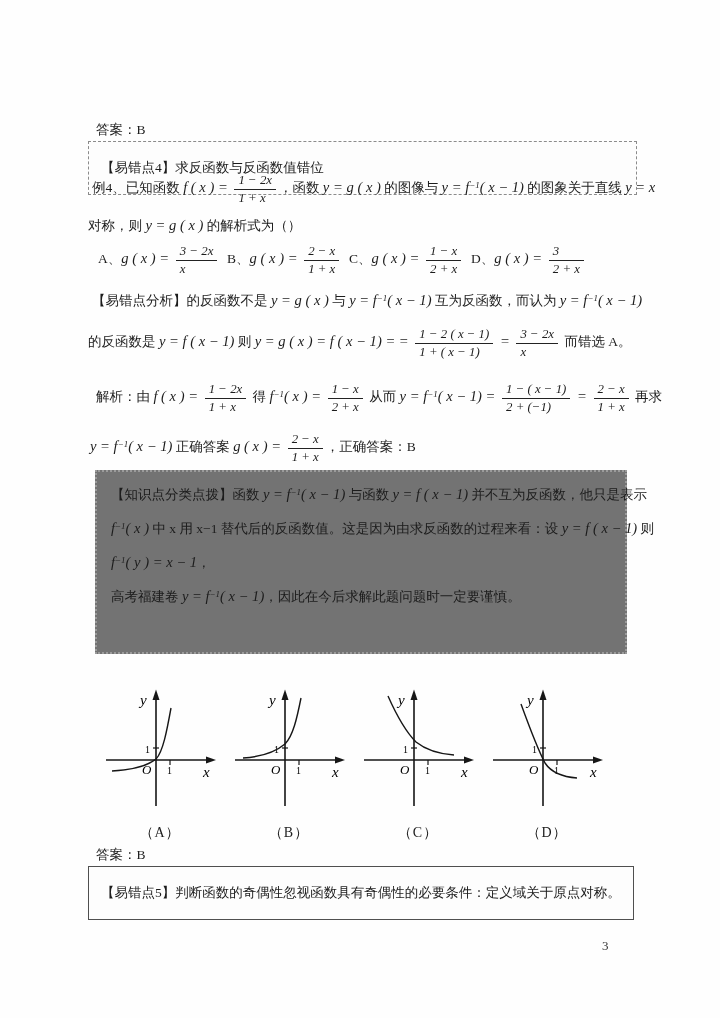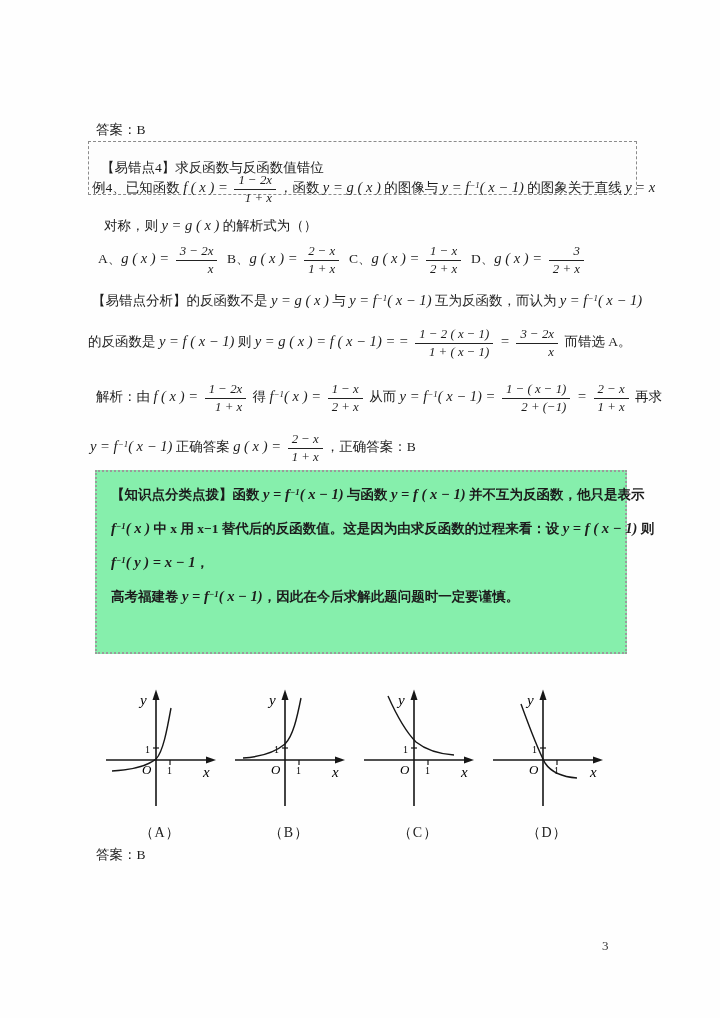--- a/index.html
+++ b/index.html
@@ -7,46 +7,46 @@
     width:720px;height:1018px;position:relative;background:#ffffff;
     font-family:"Liberation Serif","DejaVu Serif",serif;color:#1c1c1c;
   }
   .page{position:absolute;inset:0;background:#fefefe;overflow:hidden;}
   .pline{position:absolute;white-space:pre;font-size:13.5px;line-height:1.25;}
   .bline{white-space:pre;font-size:13.5px;margin:5px 0 15px;line-height:1.3;}
   .tx{font-style:normal;}
   .mi{font-style:italic;font-size:1.08em;}
   .sup{font-style:italic;font-size:0.66em;vertical-align:0.5em;letter-spacing:0;}
   .sub{font-size:0.66em;vertical-align:-0.2em;}
-  .frac{display:inline-block;vertical-align:middle;text-align:right;font-style:italic;
+  .frac{display:inline-block;vertical-align:middle;text-align:left;font-style:italic;
         font-size:0.95em;line-height:1.3;margin:2px 3px;}
   .fn{display:block;border-bottom:1px solid #222;padding:0 4px;}
   .fd{display:block;padding:0 4px;}
   .titlebox{position:absolute;border:1px dashed #8b8b8b;padding:17px 12px;font-size:13.5px;background:#fdfdfd;}
   .solidbox{border:1px solid #4f4f4f;}
-  .bigbox{position:absolute;border:2px dotted #9b9b9b;background:#86efac;padding:8px 14px 0 14px;font-weight:bold;}
+  .bigbox{position:absolute;border:2px dotted #9b9b9b;background:#737373;padding:8px 14px 0 14px;}
   .graphrow{position:absolute;display:flex;}
   .gpanel{width:128px;margin-right:1px;}
   .gcap{text-align:center;font-size:14px;margin-top:6px;letter-spacing:1px;}
   .pagenum{position:absolute;font-size:13px;color:#333;}
 </style>
 </head>
 <body>
 
 <div class="page">
 
 
   <div class="pline" style="left:96px;top:122px">答案：B</div>
 
   <div class="titlebox" style="left:88px;top:141px;width:523px">
     <span>【易错点4】求反函数与反函数值错位</span>
   </div>
 
   <div class="pline" style="left:92px;top:170px"><span class="tx">例4、已知函数 </span><span class="mi">f ( x ) = </span><span class="frac"><span class="fn">1 − 2x</span><span class="fd">1 + x</span></span><span class="tx">，函数 </span><span class="mi">y = g ( x )</span><span class="tx"> 的图像与 </span><span class="mi">y = f</span><span class="sup">−1</span><span class="mi">( x − 1)</span><span class="tx"> 的图象关于直线 </span><span class="mi">y = x</span></div>
-  <div class="pline" style="left:104px;top:216px"><span class="tx">对称，则 </span><span class="mi">y = g ( x )</span><span class="tx"> 的解析式为（）</span></div>
+  <div class="pline" style="left:88px;top:216px"><span class="tx">对称，则 </span><span class="mi">y = g ( x )</span><span class="tx"> 的解析式为（）</span></div>
 
   <div class="pline" style="left:98px;top:241px"><span class="tx">A、</span><span class="mi">g ( x ) = </span><span class="frac"><span class="fn">3 − 2x</span><span class="fd">x</span></span><span class="tx">  B、</span><span class="mi">g ( x ) = </span><span class="frac"><span class="fn">2 − x</span><span class="fd">1 + x</span></span><span class="tx">  C、</span><span class="mi">g ( x ) = </span><span class="frac"><span class="fn">1 − x</span><span class="fd">2 + x</span></span><span class="tx">  D、</span><span class="mi">g ( x ) = </span><span class="frac"><span class="fn">3</span><span class="fd">2 + x</span></span></div>
 
   <div class="pline" style="left:92px;top:291px"><span class="tx">【易错点分析】的反函数不是 </span><span class="mi">y = g ( x )</span><span class="tx"> 与 </span><span class="mi">y = f</span><span class="sup">−1</span><span class="mi">( x − 1)</span><span class="tx"> 互为反函数，而认为 </span><span class="mi">y = f</span><span class="sup">−1</span><span class="mi">( x − 1)</span></div>
   <div class="pline" style="left:88px;top:324px"><span class="tx">的反函数是 </span><span class="mi">y = f ( x − 1)</span><span class="tx"> 则 </span><span class="mi">y = g ( x ) = f ( x − 1) = = </span><span class="frac"><span class="fn">1 − 2 ( x − 1)</span><span class="fd">1 + ( x − 1)</span></span><span class="mi"> = </span><span class="frac"><span class="fn">3 − 2x</span><span class="fd">x</span></span><span class="tx"> 而错选 A。</span></div>
 
   <div class="pline" style="left:96px;top:379px"><span class="tx">解析：由 </span><span class="mi">f ( x ) = </span><span class="frac"><span class="fn">1 − 2x</span><span class="fd">1 + x</span></span><span class="tx"> 得 </span><span class="mi">f</span><span class="sup">−1</span><span class="mi">( x ) = </span><span class="frac"><span class="fn">1 − x</span><span class="fd">2 + x</span></span><span class="tx"> 从而 </span><span class="mi">y = f</span><span class="sup">−1</span><span class="mi">( x − 1) = </span><span class="frac"><span class="fn">1 − ( x − 1)</span><span class="fd">2 + (−1)</span></span><span class="mi"> = </span><span class="frac"><span class="fn">2 − x</span><span class="fd">1 + x</span></span><span class="tx"> 再求</span></div>
   <div class="pline" style="left:90px;top:429px"><span class="mi">y = f</span><span class="sup">−1</span><span class="mi">( x − 1)</span><span class="tx"> 正确答案 </span><span class="mi">g ( x ) = </span><span class="frac"><span class="fn">2 − x</span><span class="fd">1 + x</span></span><span class="tx">，正确答案：B</span></div>
 
   <div class="bigbox" style="left:95px;top:470px;width:500px;height:172px">
@@ -111,16 +111,19 @@
           <text x="107" y="89" font-style="italic" font-size="15" font-family="Liberation Serif,serif">x</text>
           <text x="46" y="86" font-style="italic" font-size="13" font-family="Liberation Serif,serif">O</text>
           <text x="49" y="65" font-size="10" font-family="Liberation Serif,serif">1</text>
           <text x="71" y="86" font-size="10" font-family="Liberation Serif,serif">1</text>
           <path d="M38,16 C46,38 54,60 62,75 C68,84 80,89 94,90" fill="none" stroke="#161616" stroke-width="1.4"></path>
         </svg><div class="gcap">（D）</div></div>
     </div>
 
   <div class="pline" style="left:96px;top:847px">答案：B</div>
 
+  <div class="titlebox solidbox" style="left:88px;top:866px">
+    <span>【易错点5】判断函数的奇偶性忽视函数具有奇偶性的必要条件：定义域关于原点对称。</span>
+  </div>
 
   <div class="pagenum" style="left:602px;top:938px">3</div>
 
 </div>
 
 </body></html>

